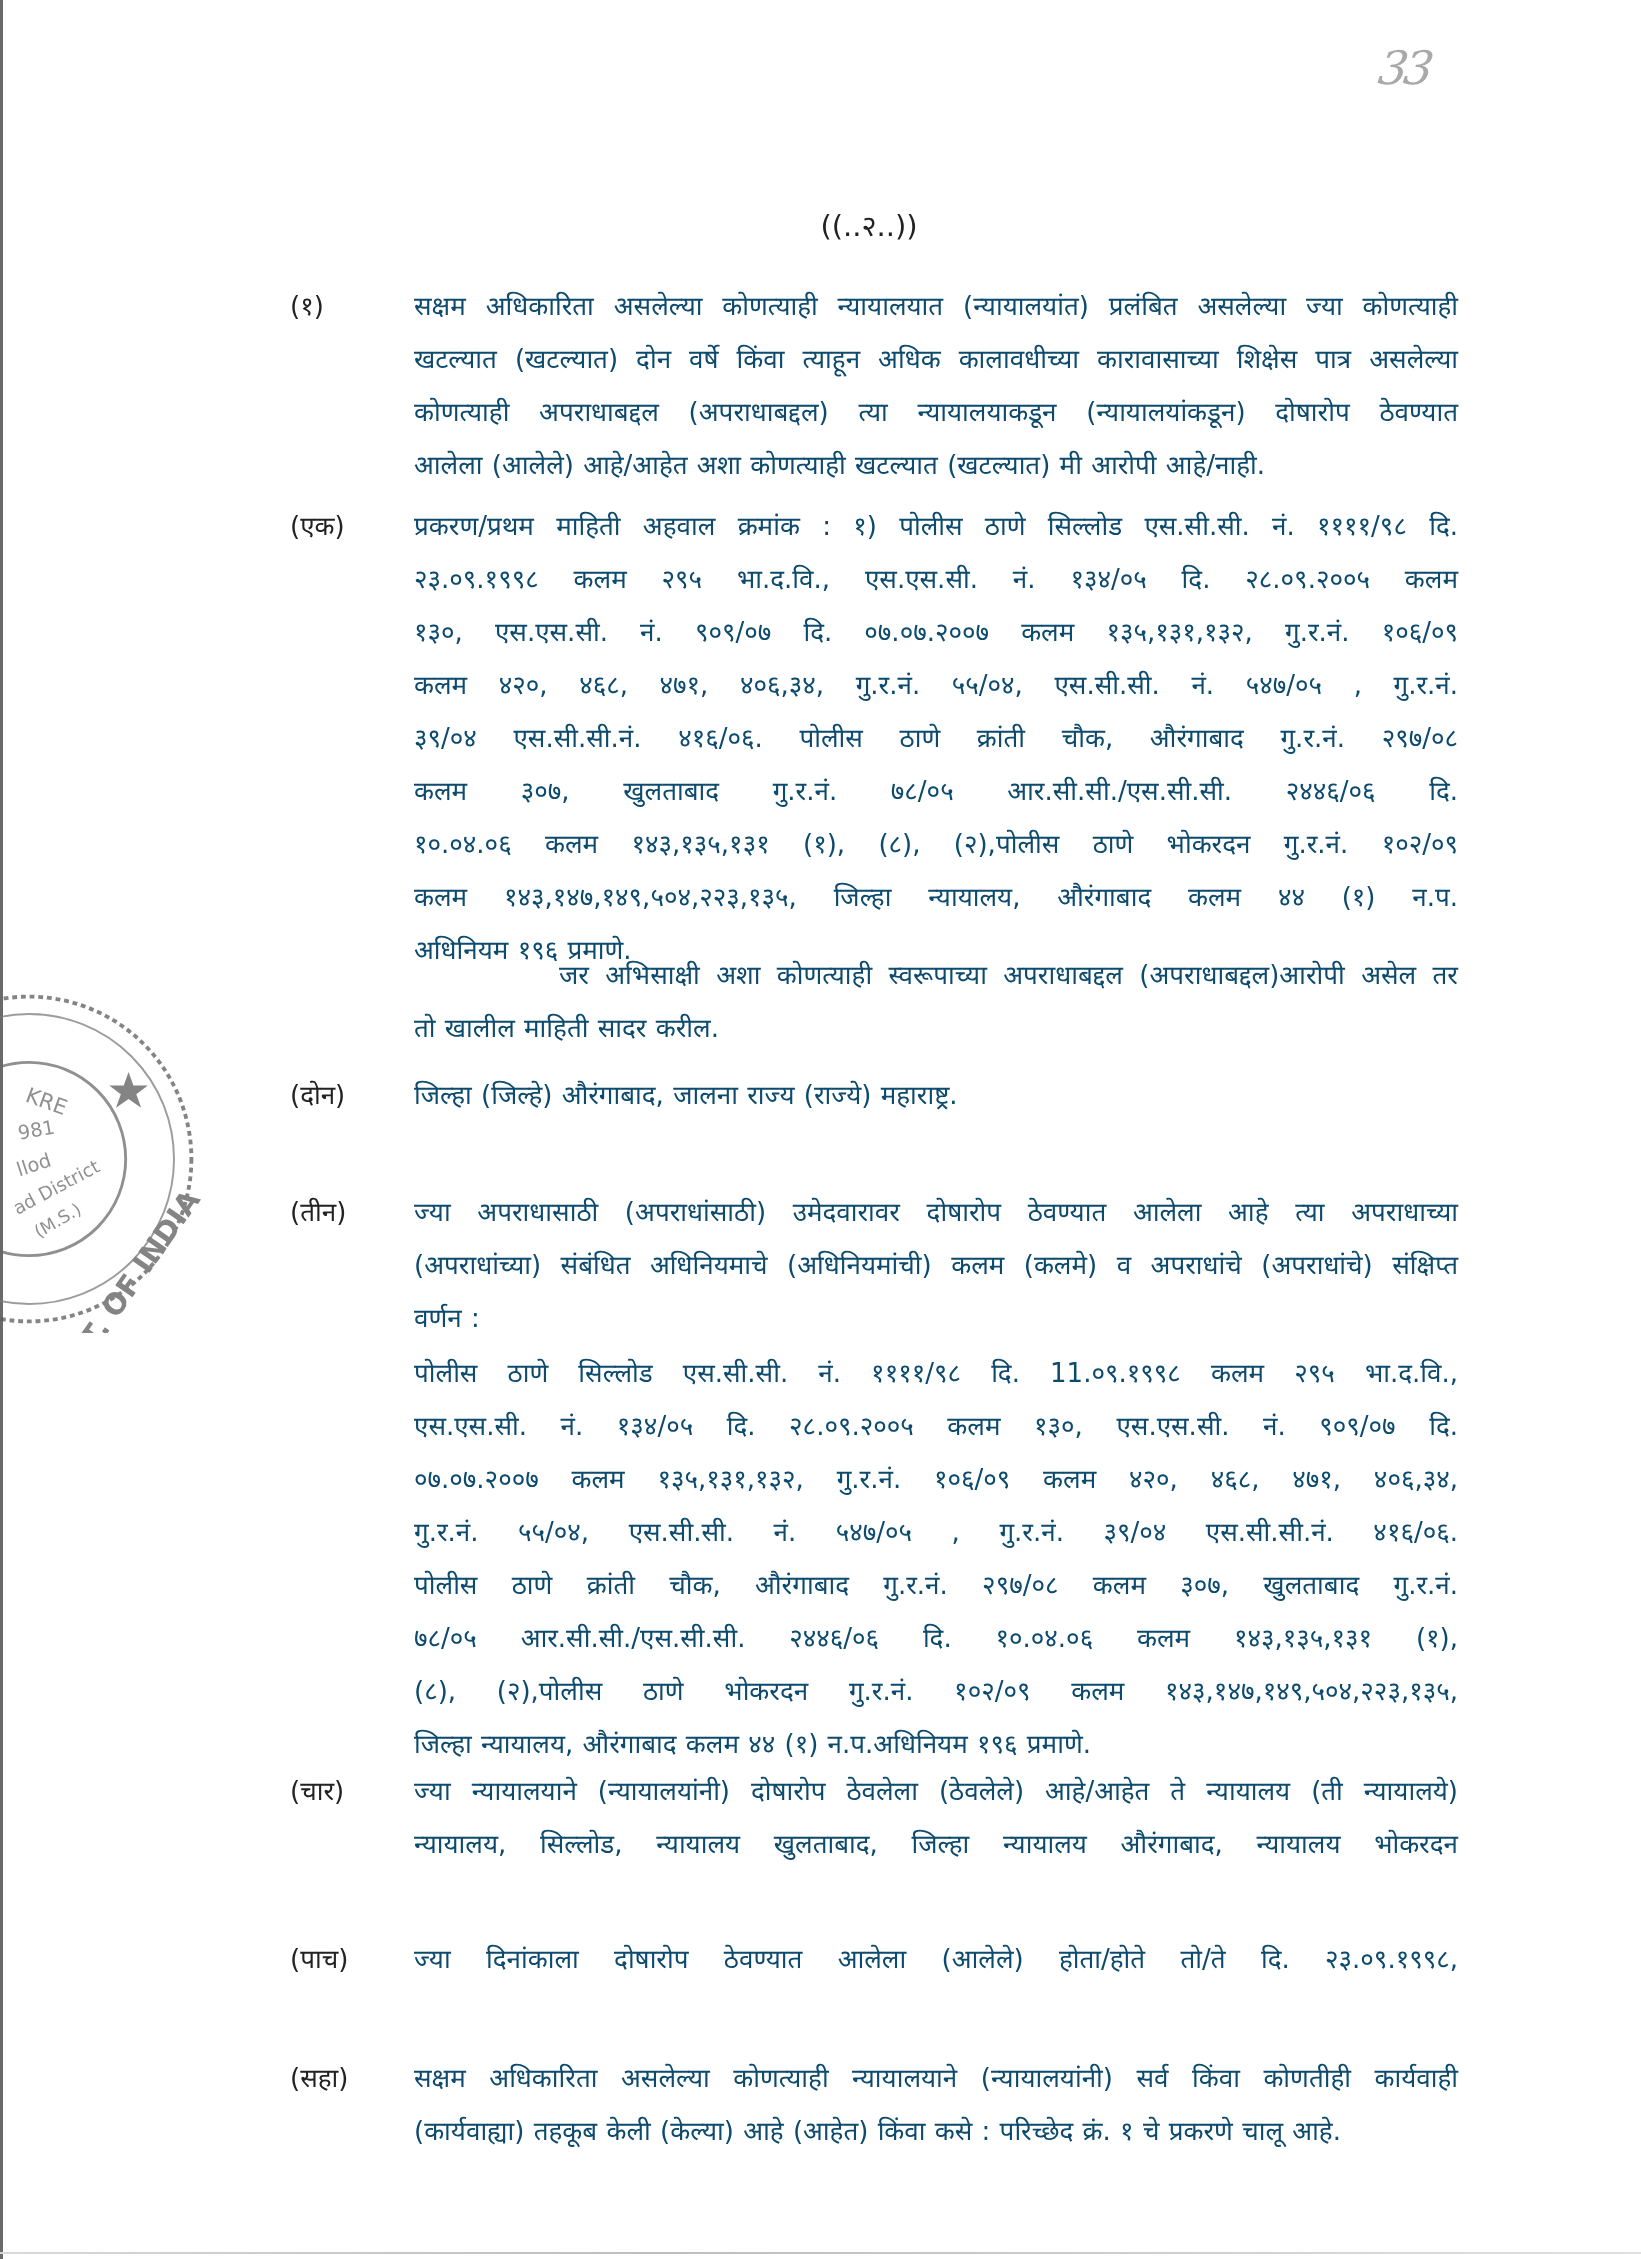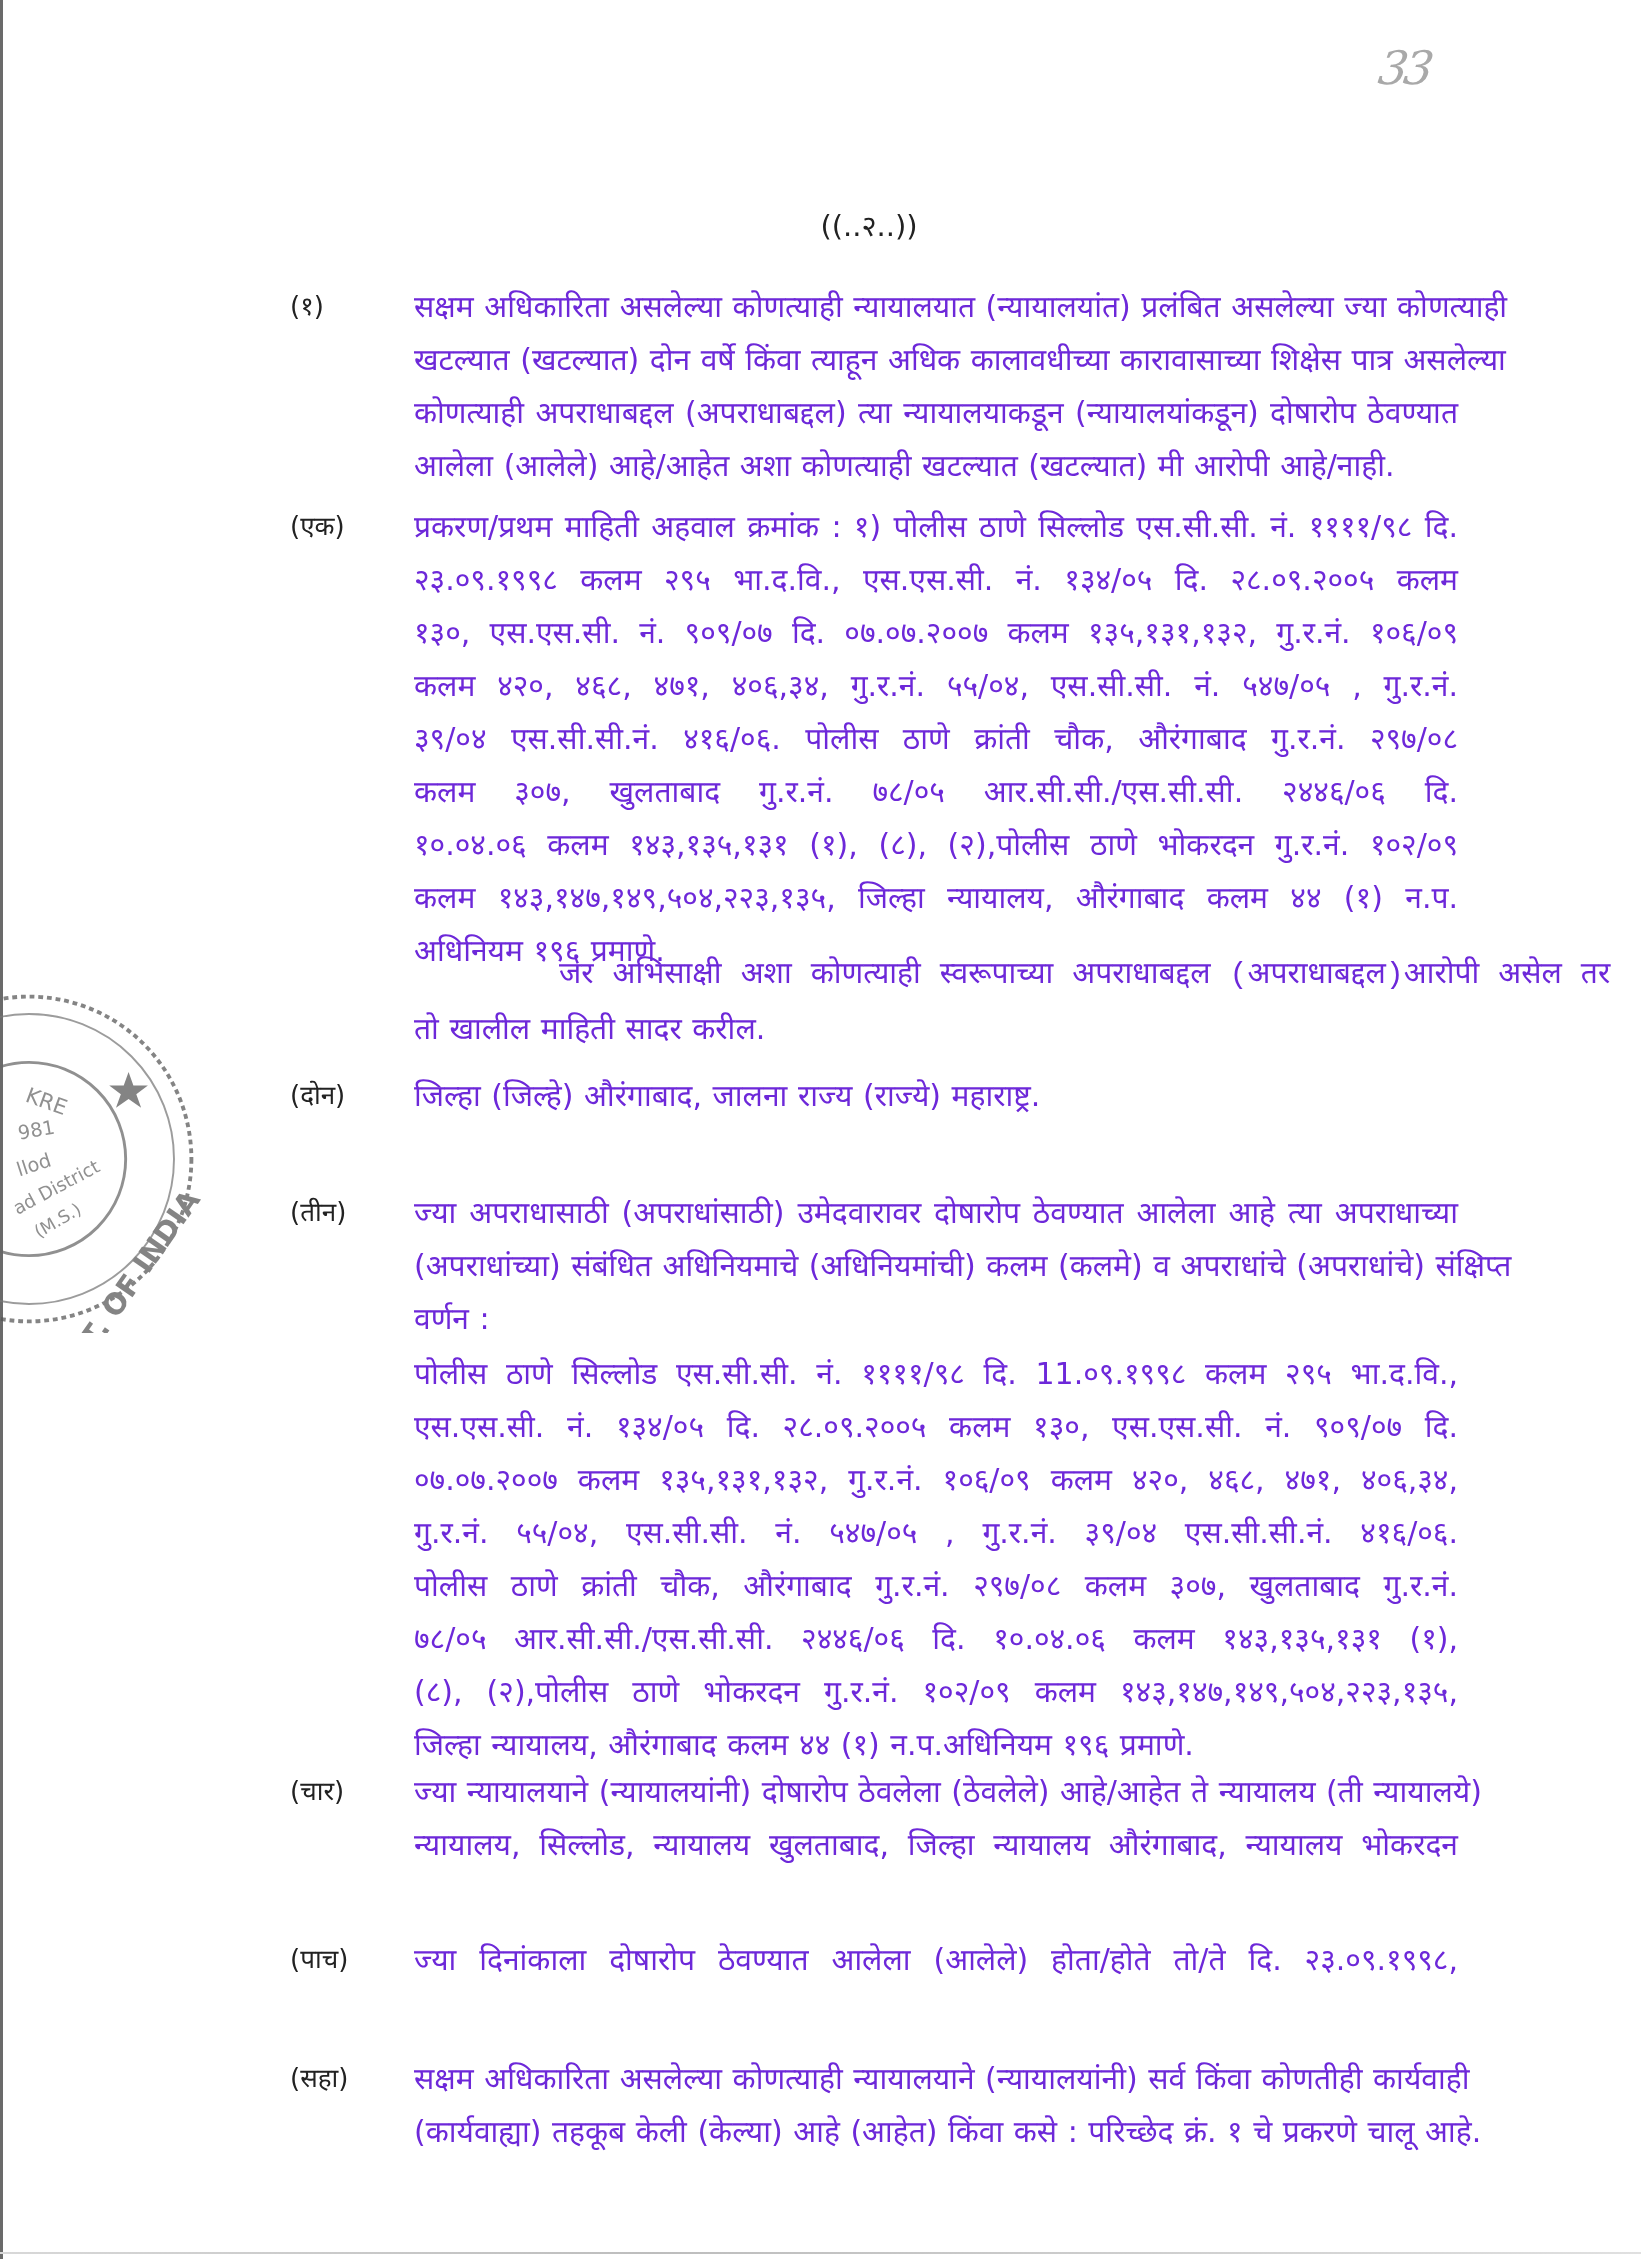--- a/index.html
+++ b/index.html
@@ -25,22 +25,22 @@
     .sheet-heading {
       position: absolute; left: 0; width: 1738px; top: 205px;
       text-align: center; font-size: 29px; color: #222;
     }
     .block { position: absolute; left: 290px; width: 1168px; }
     .label {
       position: absolute; left: 0; top: 0; width: 106px;
       font-size: 26px; line-height: 53px; color: #222;
     }
     .text {
-      margin-left: 124px; font-size: 30px; line-height: 53px;
-      text-align: justify; text-align-last: left; color: #6d28d9;
+      margin-left: 124px; font-size: 26px; line-height: 53px;
+      text-align: justify; text-align-last: left; color: #0c4a6e;
       word-spacing: 1px;
     }
     .text .line { display: block; white-space: nowrap; text-align-last: justify; }
     .text .line.last { text-align-last: left; }
 
     
     .stamp {
       position: absolute; left: -145px; top: 985px; width: 348px; height: 348px;
       border-radius: 50%; opacity: 0.72;
     }
@@ -90,21 +90,21 @@
     <span class="line">३९/०४ एस.सी.सी.नं. ४१६/०६. पोलीस ठाणे क्रांती चौक, औरंगाबाद गु.र.नं. २९७/०८</span>
     <span class="line">कलम ३०७, खुलताबाद  गु.र.नं. ७८/०५ आर.सी.सी./एस.सी.सी. २४४६/०६ दि.</span>
     <span class="line">१०.०४.०६ कलम १४३,१३५,१३१ (१), (८), (२),पोलीस ठाणे भोकरदन गु.र.नं. १०२/०९</span>
     <span class="line">कलम १४३,१४७,१४९,५०४,२२३,१३५, जिल्हा न्यायालय, औरंगाबाद कलम ४४ (१) न.प.</span>
     <span class="line last">अधिनियम १९६ प्रमाणे.</span>
   </div>
 </div>
 
 <div class="block" style="top:949px;">
   <div class="text">
-    <span class="line" style="padding-left:145px;font-family:Liberation Mono, monospace;">जर अभिसाक्षी अशा कोणत्याही स्वरूपाच्या अपराधाबद्दल (अपराधाबद्दल)आरोपी असेल तर</span>
+    <span class="line" style="padding-left:145px;">जर अभिसाक्षी अशा कोणत्याही स्वरूपाच्या अपराधाबद्दल (अपराधाबद्दल)आरोपी असेल तर</span>
     <span class="line last">तो खालील माहिती सादर करील.</span>
   </div>
 </div>
 
 <div class="block" style="top:1069px;">
   <div class="label">(दोन)</div>
   <div class="text">
     <span class="line last">जिल्हा (जिल्हे) औरंगाबाद, जालना राज्य (राज्ये) महाराष्ट्र.</span>
   </div>
 </div>

